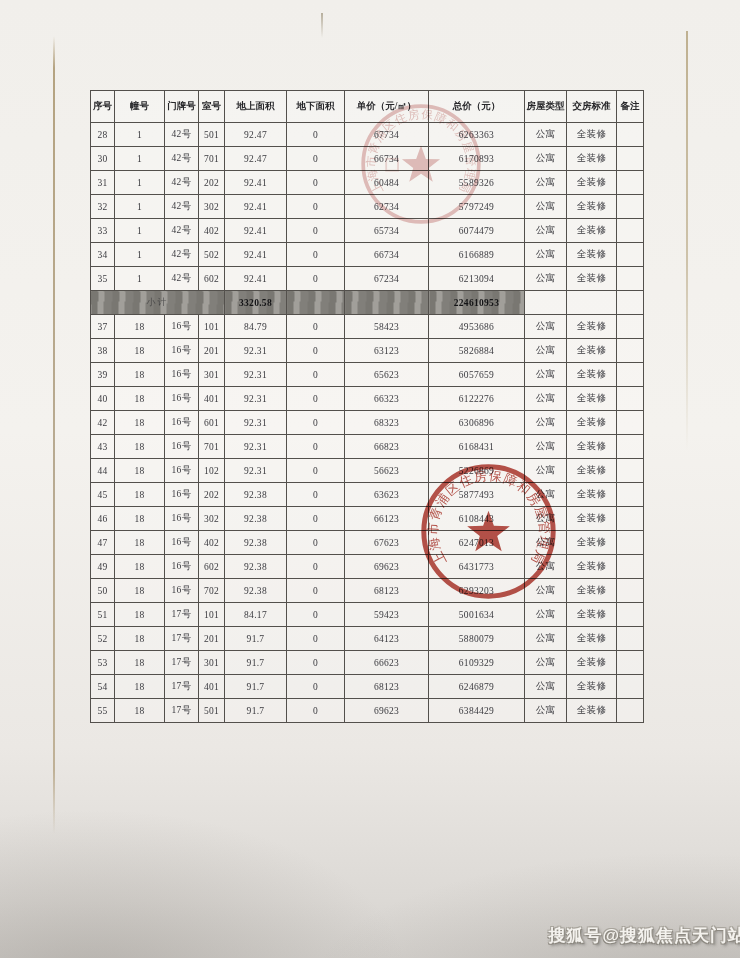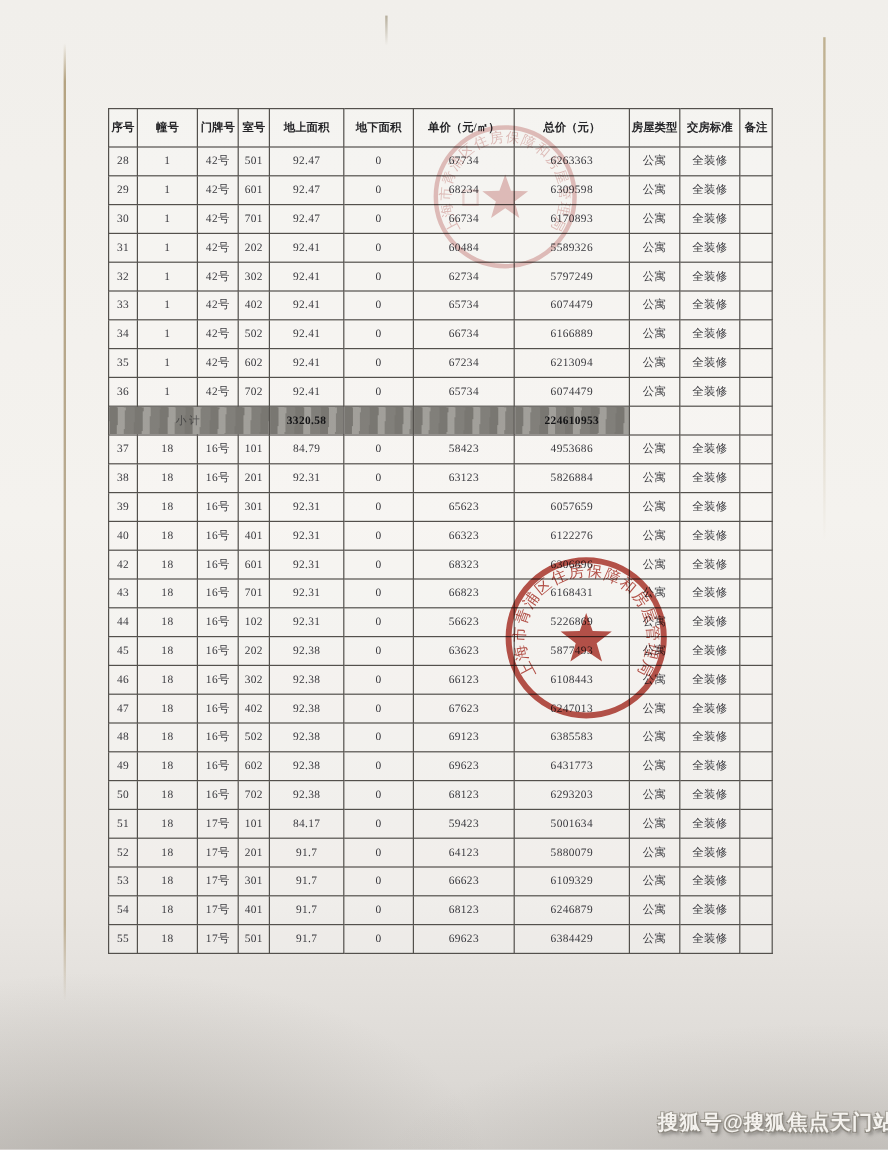--- a/index.html
+++ b/index.html
@@ -118,33 +118,20 @@
           <td>501</td>
           <td>92.47</td>
           <td>0</td>
           <td>67734</td>
           <td>6263363</td>
           <td>公寓</td>
           <td>全装修</td>
           <td></td>
         </tr>
         <tr>
-          <td>29</td>
-          <td>1</td>
-          <td>42号</td>
-          <td>601</td>
-          <td>92.47</td>
-          <td>0</td>
-          <td>68234</td>
-          <td>6309598</td>
-          <td>公寓</td>
-          <td>全装修</td>
-          <td></td>
-        </tr>
-        <tr>
           <td>30</td>
           <td>1</td>
           <td>42号</td>
           <td>701</td>
           <td>92.47</td>
           <td>0</td>
           <td>66734</td>
           <td>6170893</td>
           <td>公寓</td>
           <td>全装修</td>
@@ -204,33 +191,20 @@
         </tr>
         <tr>
           <td>35</td>
           <td>1</td>
           <td>42号</td>
           <td>602</td>
           <td>92.41</td>
           <td>0</td>
           <td>67234</td>
           <td>6213094</td>
-          <td>公寓</td>
-          <td>全装修</td>
-          <td></td>
-        </tr>
-        <tr>
-          <td>36</td>
-          <td>1</td>
-          <td>42号</td>
-          <td>702</td>
-          <td>92.41</td>
-          <td>0</td>
-          <td>65734</td>
-          <td>6074479</td>
           <td>公寓</td>
           <td>全装修</td>
           <td></td>
         </tr>
         <tr>
           <td class="g sub-label" colspan="4">小计</td>
           <td class="g strong">3320.58</td>
           <td class="g"></td>
           <td class="g"></td>
           <td class="g strong">224610953</td>
@@ -357,33 +331,20 @@
         </tr>
         <tr>
           <td>47</td>
           <td>18</td>
           <td>16号</td>
           <td>402</td>
           <td>92.38</td>
           <td>0</td>
           <td>67623</td>
           <td>6247013</td>
-          <td>公寓</td>
-          <td>全装修</td>
-          <td></td>
-        </tr>
-        <tr>
-          <td>48</td>
-          <td>18</td>
-          <td>16号</td>
-          <td>502</td>
-          <td>92.38</td>
-          <td>0</td>
-          <td>69123</td>
-          <td>6385583</td>
           <td>公寓</td>
           <td>全装修</td>
           <td></td>
         </tr>
         <tr>
           <td>49</td>
           <td>18</td>
           <td>16号</td>
           <td>602</td>
           <td>92.38</td>

